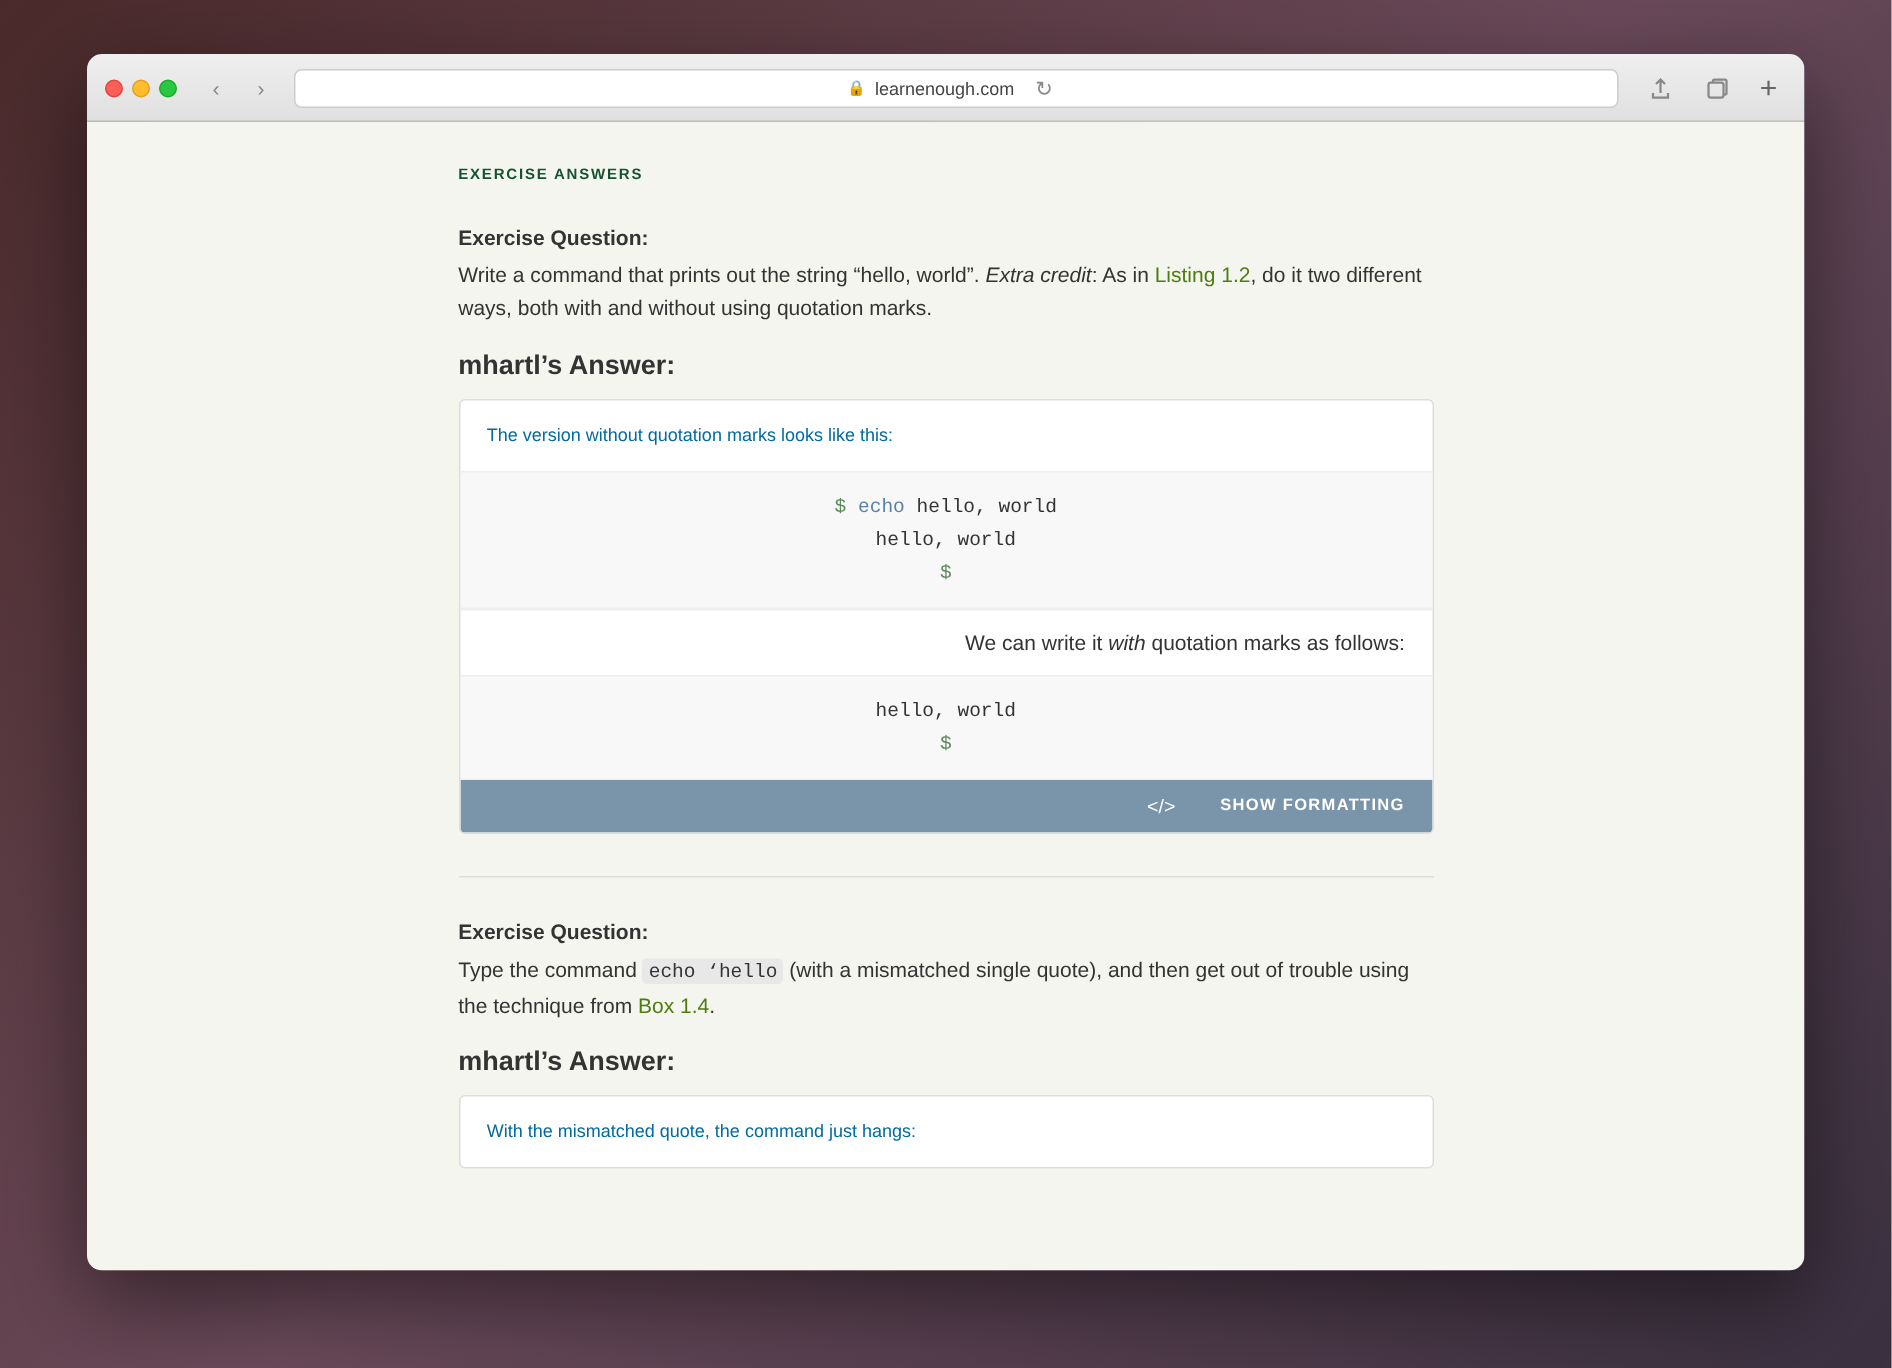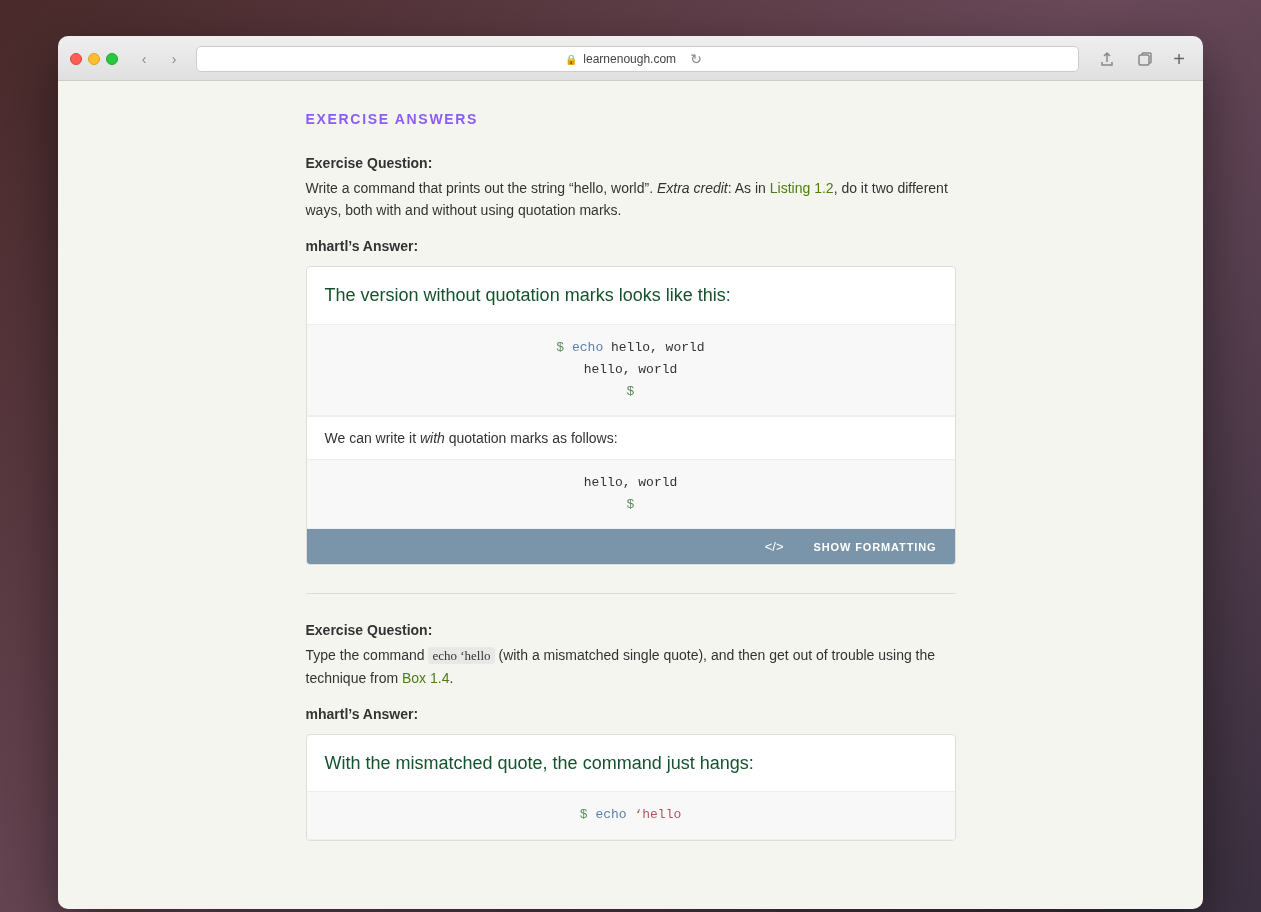--- a/index.html
+++ b/index.html
@@ -138,24 +138,24 @@
       min-height: 760px;
     }
 
     .page-wrapper {
       max-width: 690px;
       margin: 0 auto;
       padding: 30px 20px 40px;
     }
 
     .section-heading {
-      font-size: 14px;
+      font-size: 10px;
       font-weight: 600;
       letter-spacing: 0.12em;
-      color: #8b5cf6;
+      color: #14532d;
       text-transform: uppercase;
       margin-bottom: 28px;
     }
 
     .exercise-block {
       margin-bottom: 28px;
     }
 
     .exercise-question-label {
       font-weight: 700;
@@ -174,45 +174,45 @@
     .exercise-question-text em {
       font-style: italic;
     }
 
     .exercise-question-text a {
       color: #4d7c0f;
       text-decoration: none;
     }
 
     .exercise-question-text code {
-      font-family: Liberation Serif, serif;
+      font-family: Liberation Mono, monospace;
       background: #e8e8e8;
       padding: 1px 4px;
       border-radius: 3px;
       font-size: 13px;
     }
 
     .answer-label {
       font-weight: 700;
-      font-size: 14px;
+      font-size: 18px;
       color: #333;
       margin-bottom: 12px;
     }
 
     .answer-box {
       background: white;
       border: 1px solid #ddd;
       border-radius: 4px;
       overflow: hidden;
     }
 
     .answer-text {
       padding: 14px 18px;
-      font-size: 18px;
-      color: #14532d;
+      font-size: 12px;
+      color: #0369a1;
       line-height: 1.6;
     }
 
     .code-block {
       background: #f8f8f8;
       border-top: 1px solid #eee;
       border-bottom: 1px solid #eee;
       padding: 12px 18px;
       font-family: "SFMono-Regular", Consolas, "Liberation Mono", Menlo, monospace;
       font-size: 13px;
@@ -229,20 +229,21 @@
     .cmd-args { color: #333; }
     .cmd-string { color: #a85a5a; }
     .output-line { color: #333; }
 
     .answer-text-between {
       padding: 10px 18px;
       font-size: 14px;
       color: #333;
       line-height: 1.6;
       border-top: 1px solid #eee;
+      text-align: right;
     }
 
     .show-formatting-bar {
       background: #7a94aa;
       padding: 10px 18px;
       display: flex;
       align-items: center;
       justify-content: flex-end;
       gap: 6px;
       cursor: pointer;
@@ -356,26 +357,18 @@
         <p class="exercise-question-text">
           <span>Type the command </span><code>echo ‘hello</code><span> (with a mismatched single quote), and then get out of trouble using the technique from </span><a href="#">Box 1.4</a><span>.</span>
         </p>
 
         <p class="answer-label">mhartl’s Answer:</p>
 
         <div class="answer-box">
           <div class="answer-text">
             <span>With the mismatched quote, the command just hangs:</span>
           </div>
-          <div class="code-block">
-            <div>
-              <span class="prompt">$</span>
-              <span> </span>
-              <span class="cmd-echo">echo</span>
-              <span class="cmd-string"> ‘hello</span>
-            </div>
-          </div>
         </div>
       </div>
 
     </div>
   </div>
 </div>
 
 </body></html>

